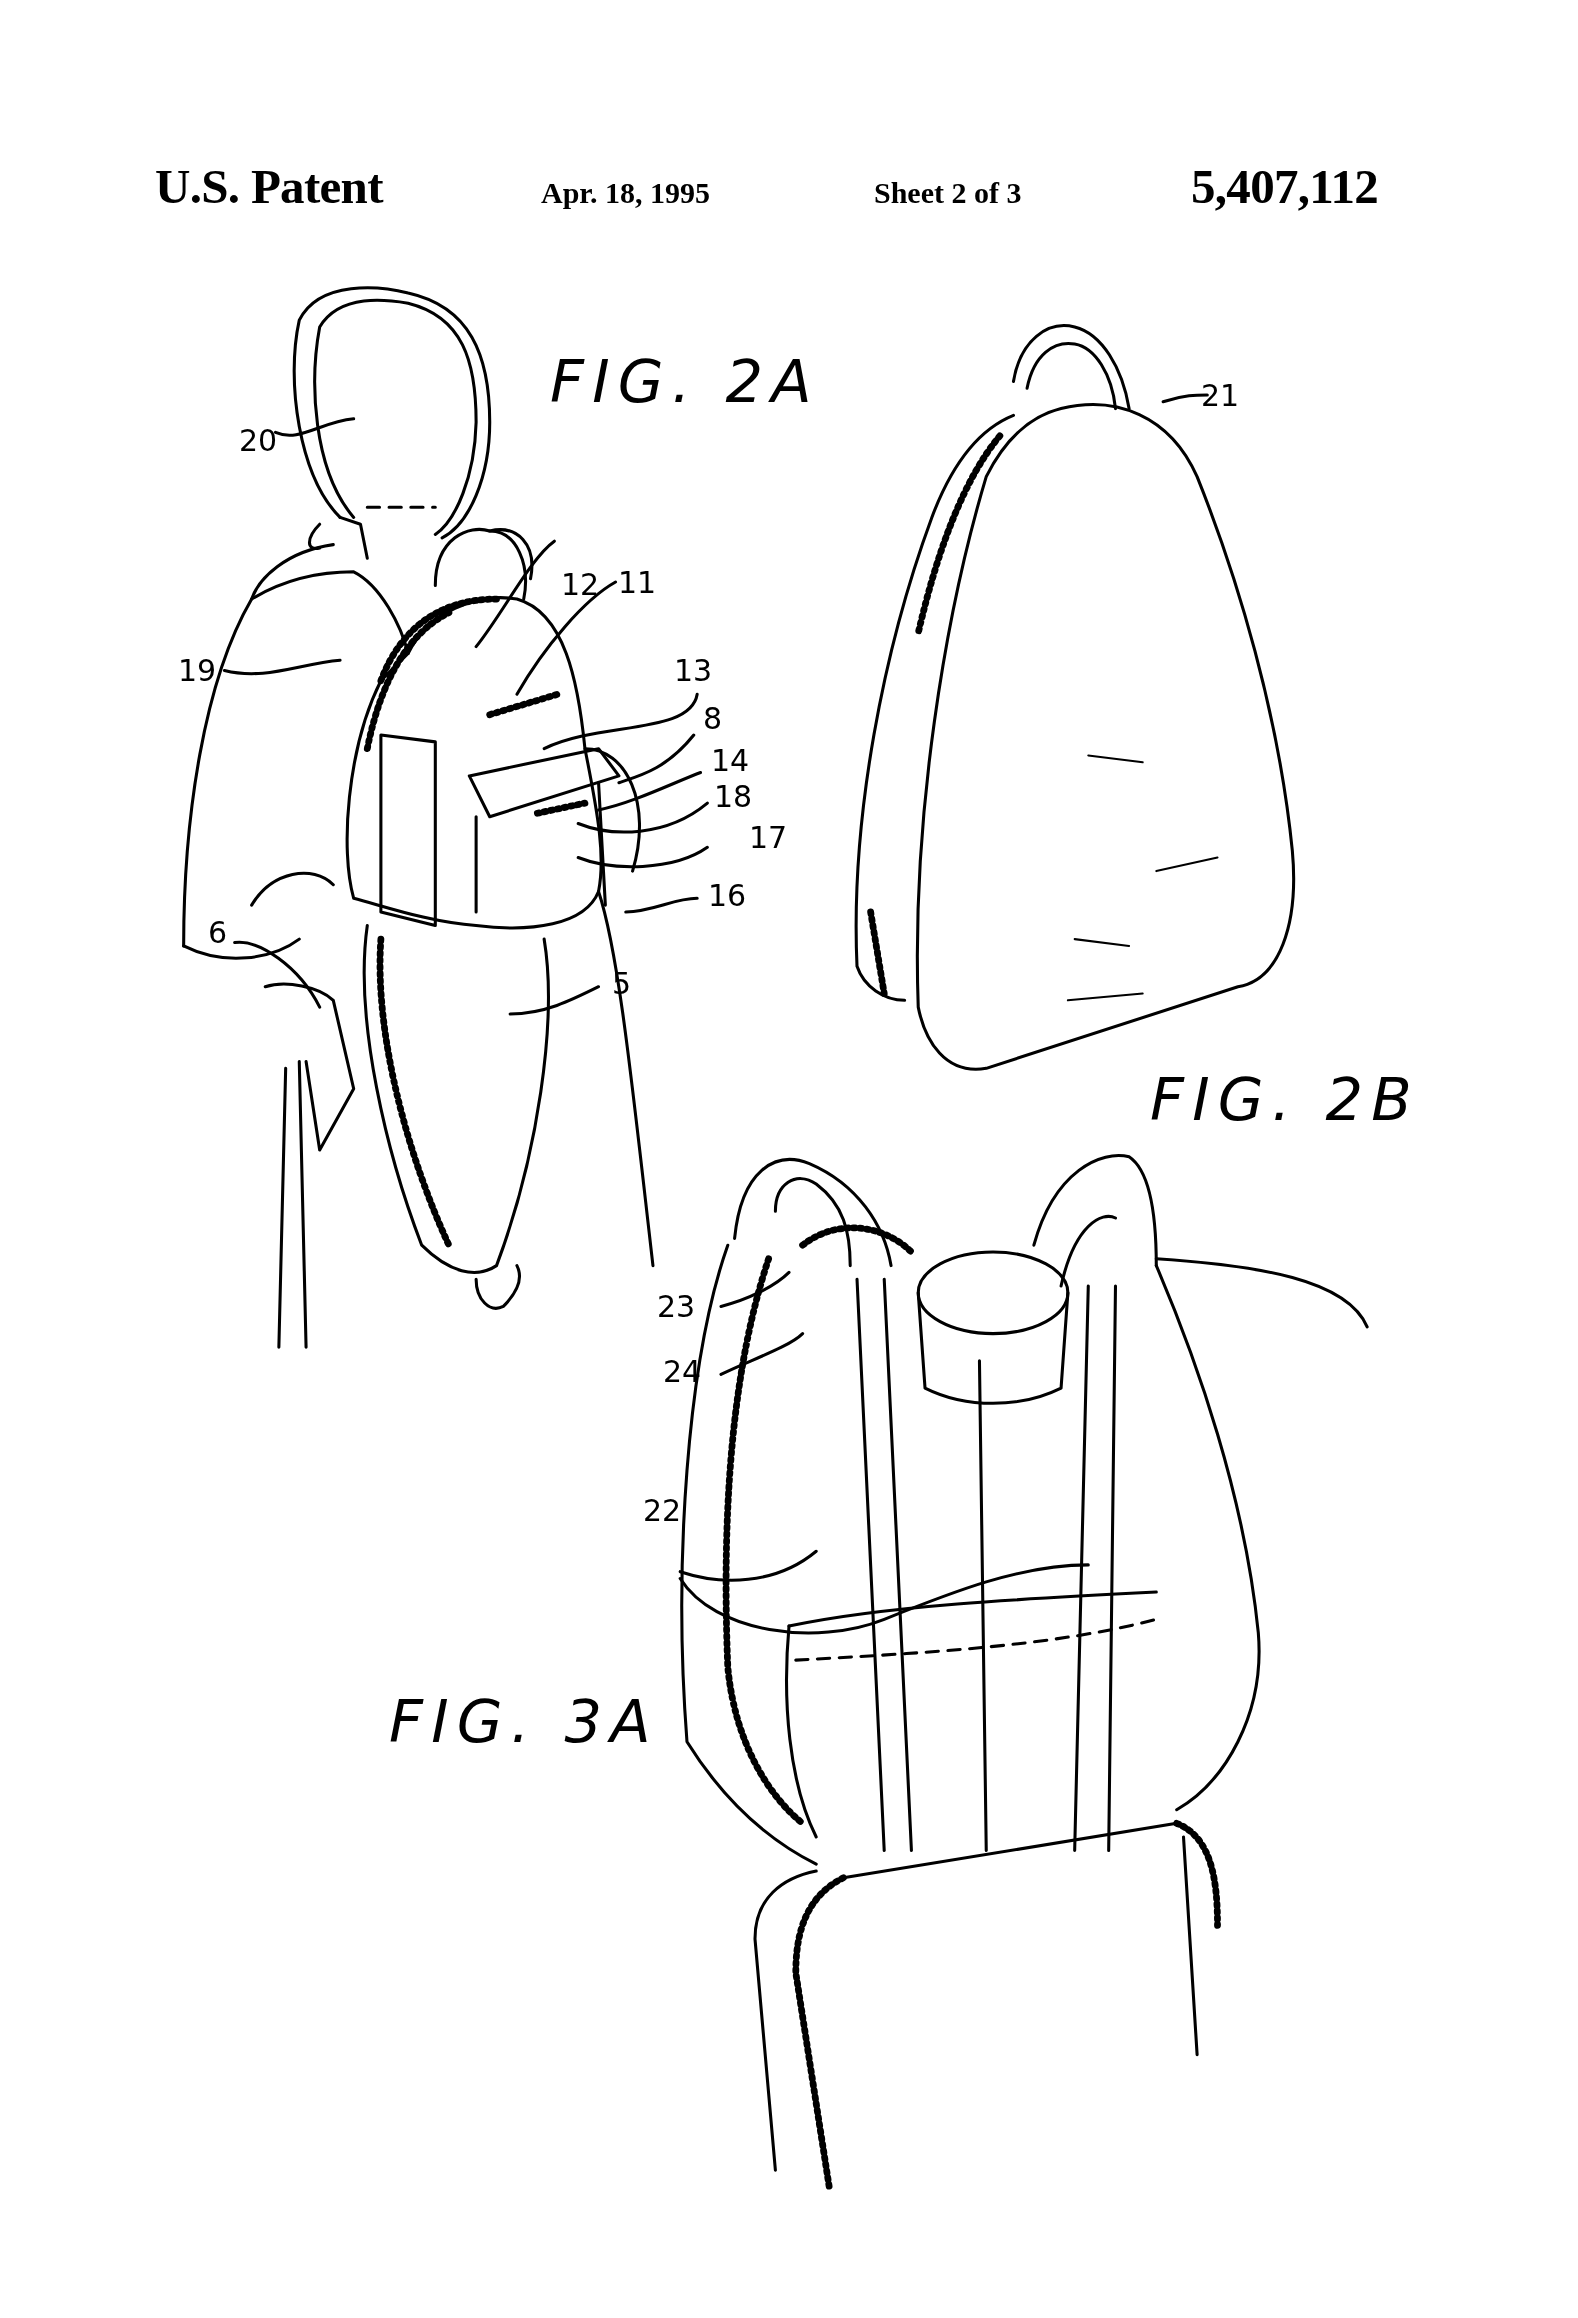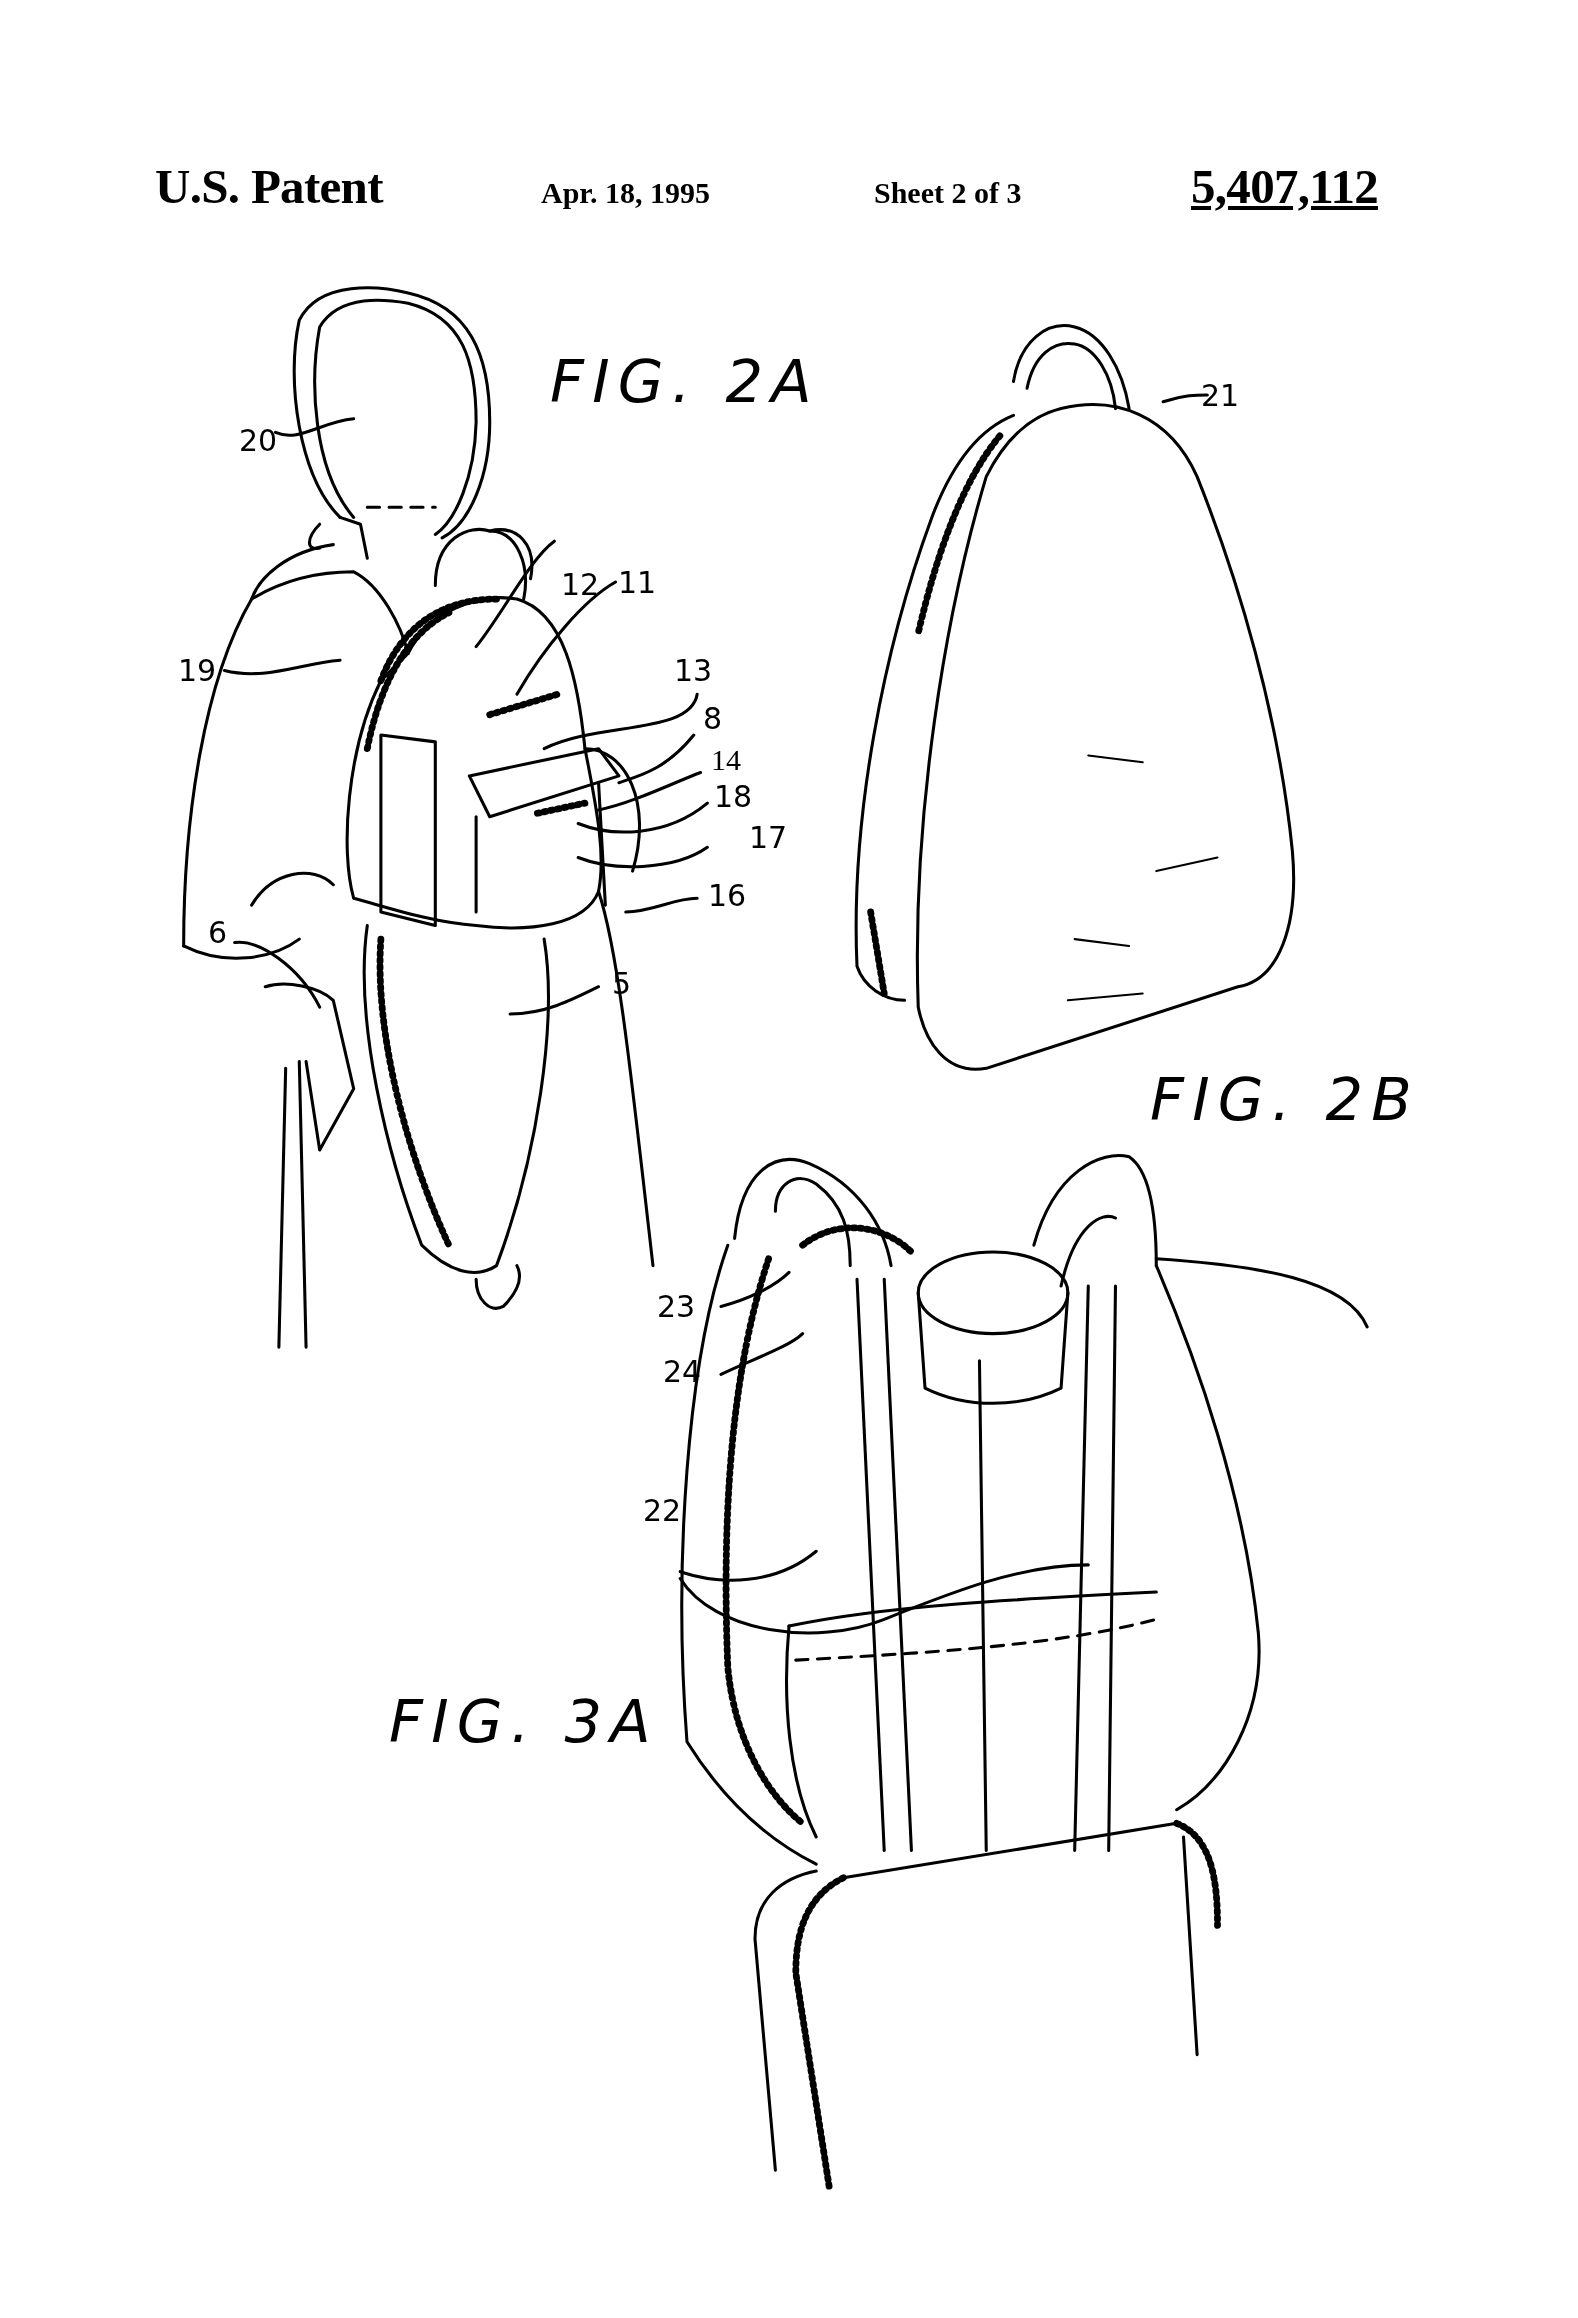--- a/index.html
+++ b/index.html
@@ -1,21 +1,21 @@
 <!DOCTYPE html>
 <html style="font-size:11px"><head>
 <meta charset="utf-8">
 <style>
   html, body { margin:0; padding:0; background:#ffffff; }
   body { width:1578px; height:2319px; position:relative; overflow:hidden; font-family:"Liberation Serif", serif; color:#000; }
   .hdr { position:absolute; font-family:"Liberation Serif", serif; font-weight:bold; color:#000; white-space:nowrap; }
   .hdr-left { left:155px; top:158px; font-size:49px; letter-spacing:-0.7px; }
   .hdr-date { left:541px; top:176px; font-size:30px; }
   .hdr-sheet { left:874px; top:176px; font-size:30px; }
-  .hdr-num { left:1191px; top:158px; font-size:49px; letter-spacing:-0.7px;text-decoration:underline; }
+  .hdr-num { left:1191px; top:158px; font-size:49px; letter-spacing:-0.7px; }
   .fig-label { position:absolute; font-family:"DejaVu Sans", sans-serif; font-style:italic; font-size:59px; letter-spacing:8.2px; color:#000; white-space:nowrap; }
   .ref { position:absolute; font-family:"DejaVu Sans", sans-serif; font-size:30px; color:#000; white-space:nowrap; }
   svg.drawing { position:absolute; left:0; top:0; width:1578px; height:2319px; }
   svg.drawing * { fill:none; stroke:#000; stroke-width:4.5; stroke-linecap:round; stroke-linejoin:round; }
   svg.drawing .thin { stroke-width:3; }
   svg.drawing .dash { stroke-dasharray:18 14; }
   svg.drawing .zip { stroke-width:10; stroke-dasharray:3 7; }
 </style>
 </head>
 <body>
@@ -140,21 +140,21 @@
 <div class="fig-label" style="left:550px; top:347px;">FIG. 2A</div>
 <div class="fig-label" style="left:1150px; top:1065px;">FIG. 2B</div>
 <div class="fig-label" style="left:389px; top:1687px;">FIG. 3A</div>
 
 <div class="ref" style="left:219px; top:423px;margin-left:20px;">20</div>
 <div class="ref" style="left:561px; top:520px;margin-top:47px;">12</div>
 <div class="ref" style="left:618px; top:565px;">11</div>
 <div class="ref" style="left:178px; top:653px;">19</div>
 <div class="ref" style="left:674px; top:653px;">13</div>
 <div class="ref" style="left:703px; top:701px;">8</div>
-<div class="ref" style="left:711px; top:743px;font-family:Liberation Serif, serif;">14</div>
+<div class="ref" style="left:711px; top:743px;">14</div>
 <div class="ref" style="left:714px; top:779px;">18</div>
 <div class="ref" style="left:713px; top:820px;margin-left:36px;">17</div>
 <div class="ref" style="left:708px; top:878px;">16</div>
 <div class="ref" style="left:208px; top:915px;">6</div>
 <div class="ref" style="left:612px; top:966px;">5</div>
 
 <div class="ref" style="left:1201px; top:378px;">21</div>
 
 <div class="ref" style="left:657px; top:1289px;">23</div>
 <div class="ref" style="left:663px; top:1354px;">24</div>

